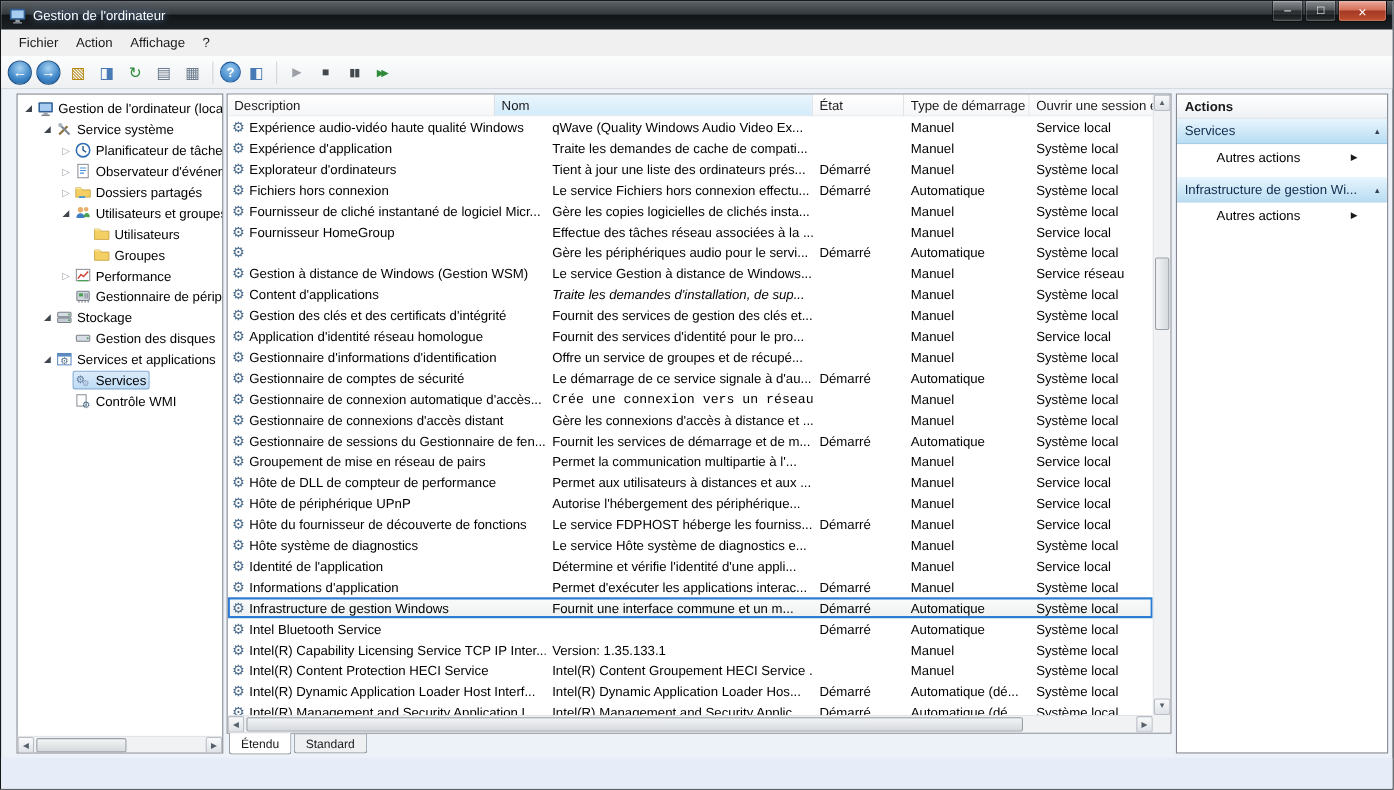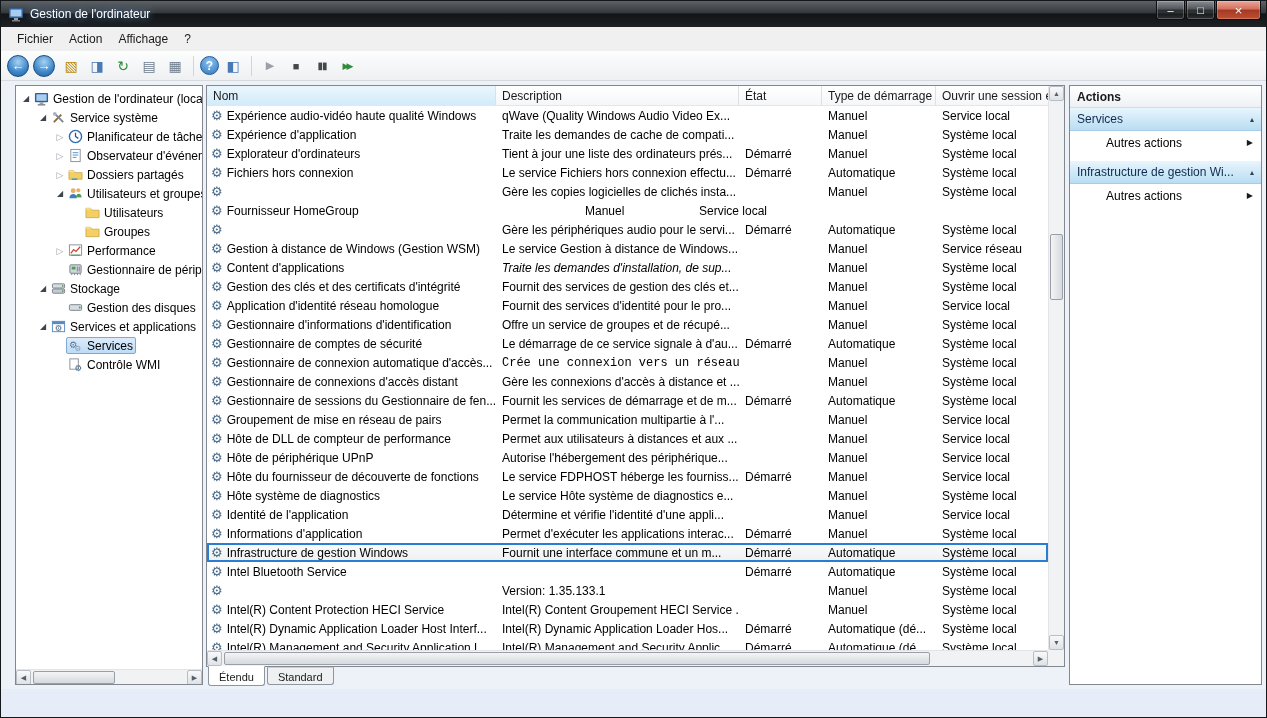--- a/index.html
+++ b/index.html
@@ -82,21 +82,21 @@
     background:#eef0f2;border:1px solid #8e959e;border-top:1px solid #c9cdd2;border-radius:0 0 3px 3px;margin-right:2px;}
   .tab.active{background:#fff;border-top:1px solid #fff;margin-top:0;height:20px;}
 
   
   .actions-title{height:22px;display:flex;align-items:center;padding-left:7px;font-weight:bold;font-size:12px;color:#1a1a1a;
     background:linear-gradient(#ffffff,#eef1f4);border-bottom:1px solid #d6dbe1;}
   .action-group-header{height:23px;display:flex;align-items:center;padding:0 7px;font-size:12px;color:#0f2c4d;
     background:linear-gradient(#e8f5fd,#b9ddf3);border-bottom:1px solid #a5cde8;}
   .agh-label{white-space:nowrap;overflow:hidden;text-overflow:ellipsis;}
   .chev{margin-left:auto;color:#33404d;font-size:8px;padding-left:6px;}
-  .action-item{height:23px;display:flex;align-items:center;padding-left:36px;padding-right:8px;font-size:12px;color:#000;}
+  .action-item{height:23px;display:flex;align-items:center;padding-left:36px;padding-right:27px;font-size:12px;color:#000;}
   .action-item .arrow{margin-left:auto;font-size:8px;color:#1a1a1a;}
   .action-sep{height:7px;}
 </style>
 </head>
 <body>
 
 <div class="window">
 
   <div class="titlebar">
     <span class="title-icon">
@@ -337,26 +337,26 @@
       </div>
     <div class="tree-hscroll">
       <div class="sb-btn left" style="left:0;top:0;">◀</div>
       <div class="hthumb" style="left:17px;width:82px;"></div>
       <div class="sb-btn right" style="right:0;top:0;">▶</div>
     </div>
   </div>
 
   <div class="panel list-panel">
     <div class="list-header">
+        <div class="hcell" style="width: 243px;">
+          <span>Description</span>
+        </div>
         <div class="hcell sorted" style="width: 289px;">
           <span>Nom</span>
         </div>
-        <div class="hcell" style="width: 243px;">
-          <span>Description</span>
-        </div>
         <div class="hcell" style="width: 83px;">
           <span>État</span>
         </div>
         <div class="hcell" style="width: 114px;">
           <span>Type de démarrage</span>
         </div>
         <div class="hcell" style="width: 114px;">
           <span>Ouvrir une session en tant que</span>
         </div>
       </div>
@@ -397,31 +397,33 @@
             <span>Fichiers hors connexion</span>
           </div>
           <div class="lcell" style="width: 243px;">Le service Fichiers hors connexion effectu...</div>
           <div class="lcell" style="width: 83px;">Démarré</div>
           <div class="lcell" style="width: 114px;">Automatique</div>
           <div class="lcell" style="width: 114px;">Système local</div>
         </div>
         <div class="lrow">
           <div class="lcell name" style="width: 289px;">
             <span class="gear">⚙</span>
+            <span>Fournisseur de cliché instantané de logiciel Micr...</span>
           </div>
           <div class="lcell" style="width: 243px;">Gère les copies logicielles de clichés insta...</div>
           <div class="lcell" style="width: 83px;"></div>
           <div class="lcell" style="width: 114px;">Manuel</div>
           <div class="lcell" style="width: 114px;">Système local</div>
         </div>
         <div class="lrow">
           <div class="lcell name" style="width: 289px;">
             <span class="gear">⚙</span>
             <span>Fournisseur HomeGroup</span>
           </div>
+          <div class="lcell" style="width: 243px;">Effectue des tâches réseau associées à la ...</div>
           <div class="lcell" style="width: 83px;"></div>
           <div class="lcell" style="width: 114px;">Manuel</div>
           <div class="lcell" style="width: 114px;">Service local</div>
         </div>
         <div class="lrow">
           <div class="lcell name" style="width: 289px;">
             <span class="gear">⚙</span>
           </div>
           <div class="lcell" style="width: 243px;">Gère les périphériques audio pour le servi...</div>
           <div class="lcell" style="width: 83px;">Démarré</div>
@@ -604,20 +606,21 @@
             <span>Intel Bluetooth Service</span>
           </div>
           <div class="lcell" style="width: 243px;"></div>
           <div class="lcell" style="width: 83px;">Démarré</div>
           <div class="lcell" style="width: 114px;">Automatique</div>
           <div class="lcell" style="width: 114px;">Système local</div>
         </div>
         <div class="lrow">
           <div class="lcell name" style="width: 289px;">
             <span class="gear">⚙</span>
+            <span>Intel(R) Capability Licensing Service TCP IP Inter...</span>
           </div>
           <div class="lcell" style="width: 243px;">Version: 1.35.133.1</div>
           <div class="lcell" style="width: 83px;"></div>
           <div class="lcell" style="width: 114px;">Manuel</div>
           <div class="lcell" style="width: 114px;">Système local</div>
         </div>
         <div class="lrow">
           <div class="lcell name" style="width: 289px;">
             <span class="gear">⚙</span>
             <span>Intel(R) Content Protection HECI Service</span>

